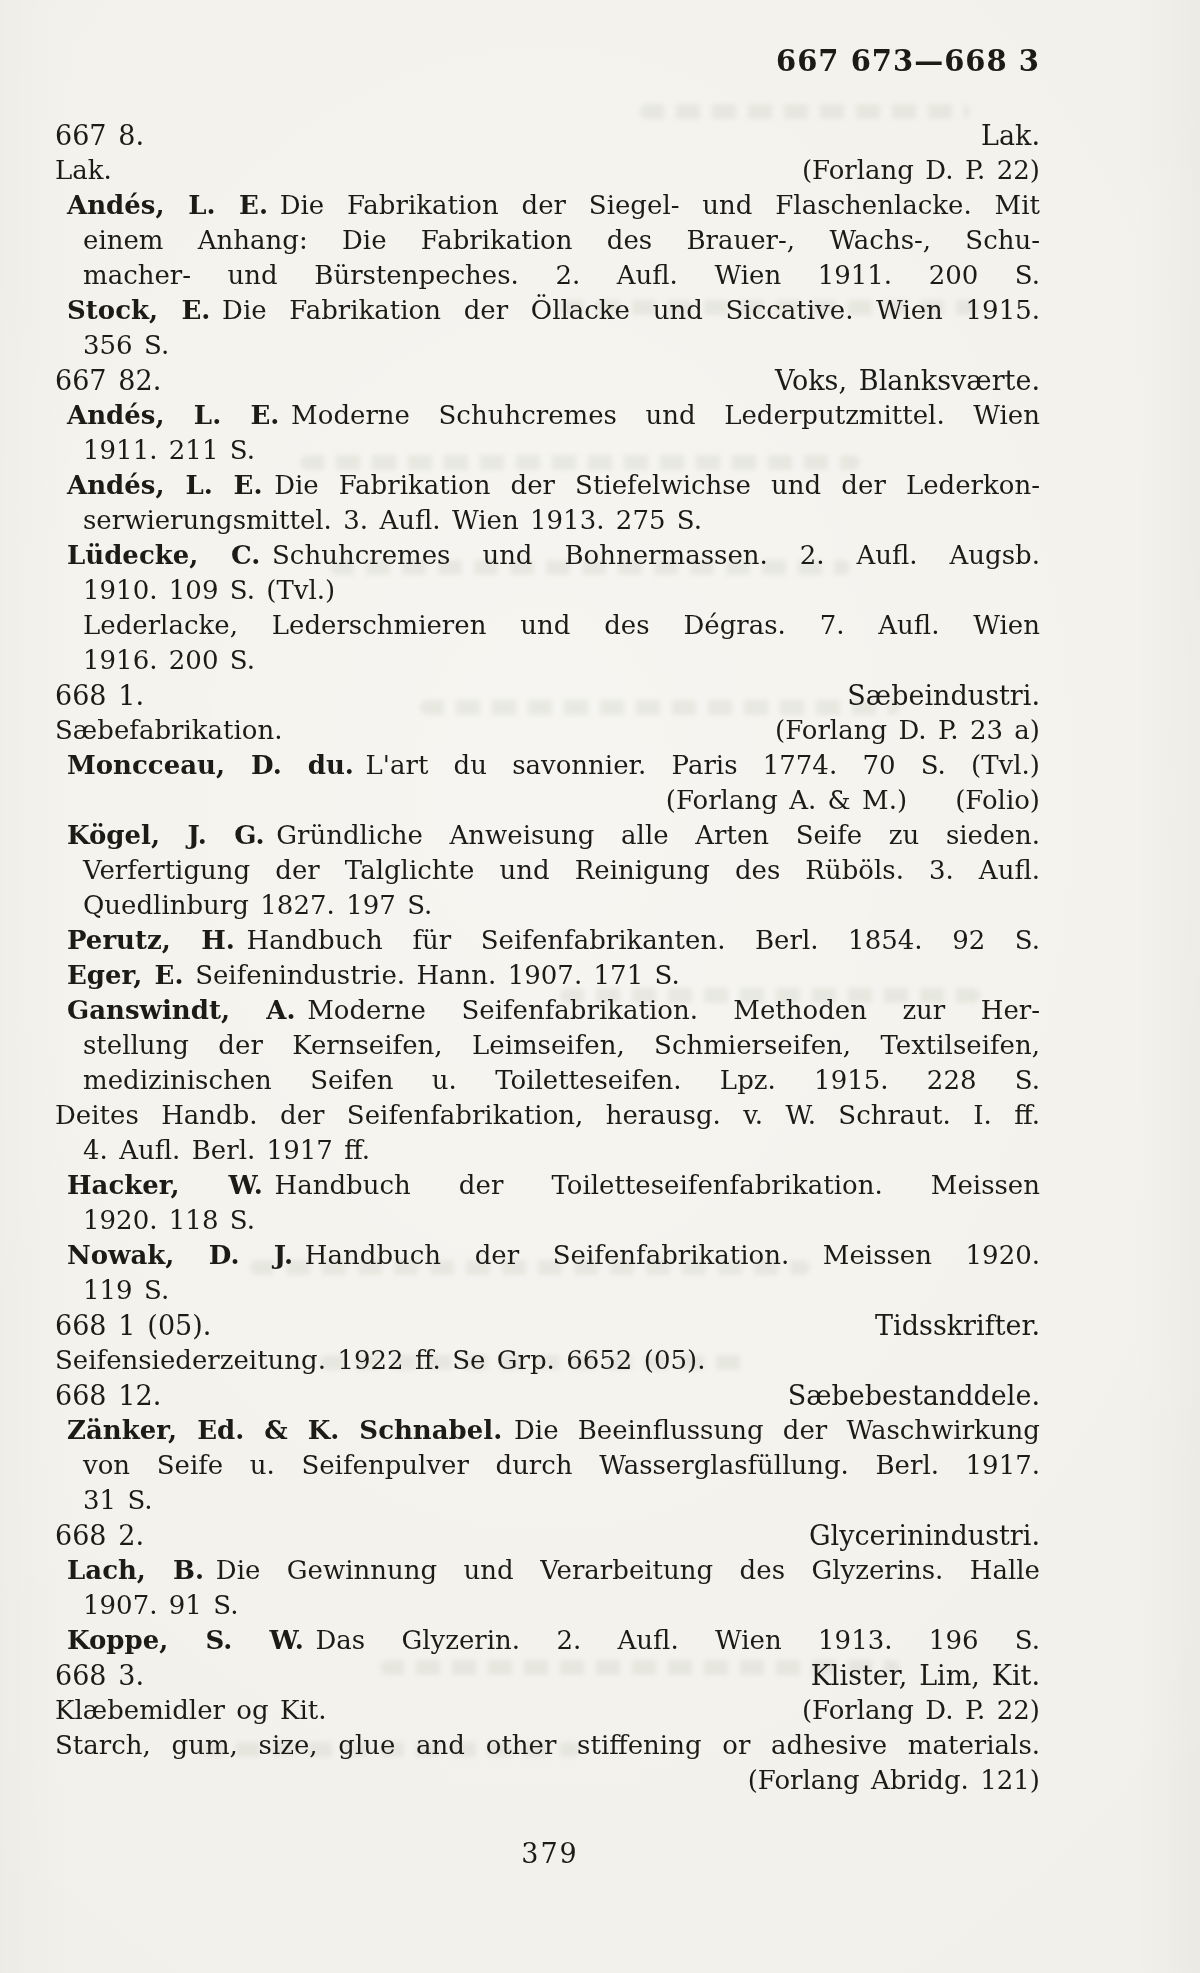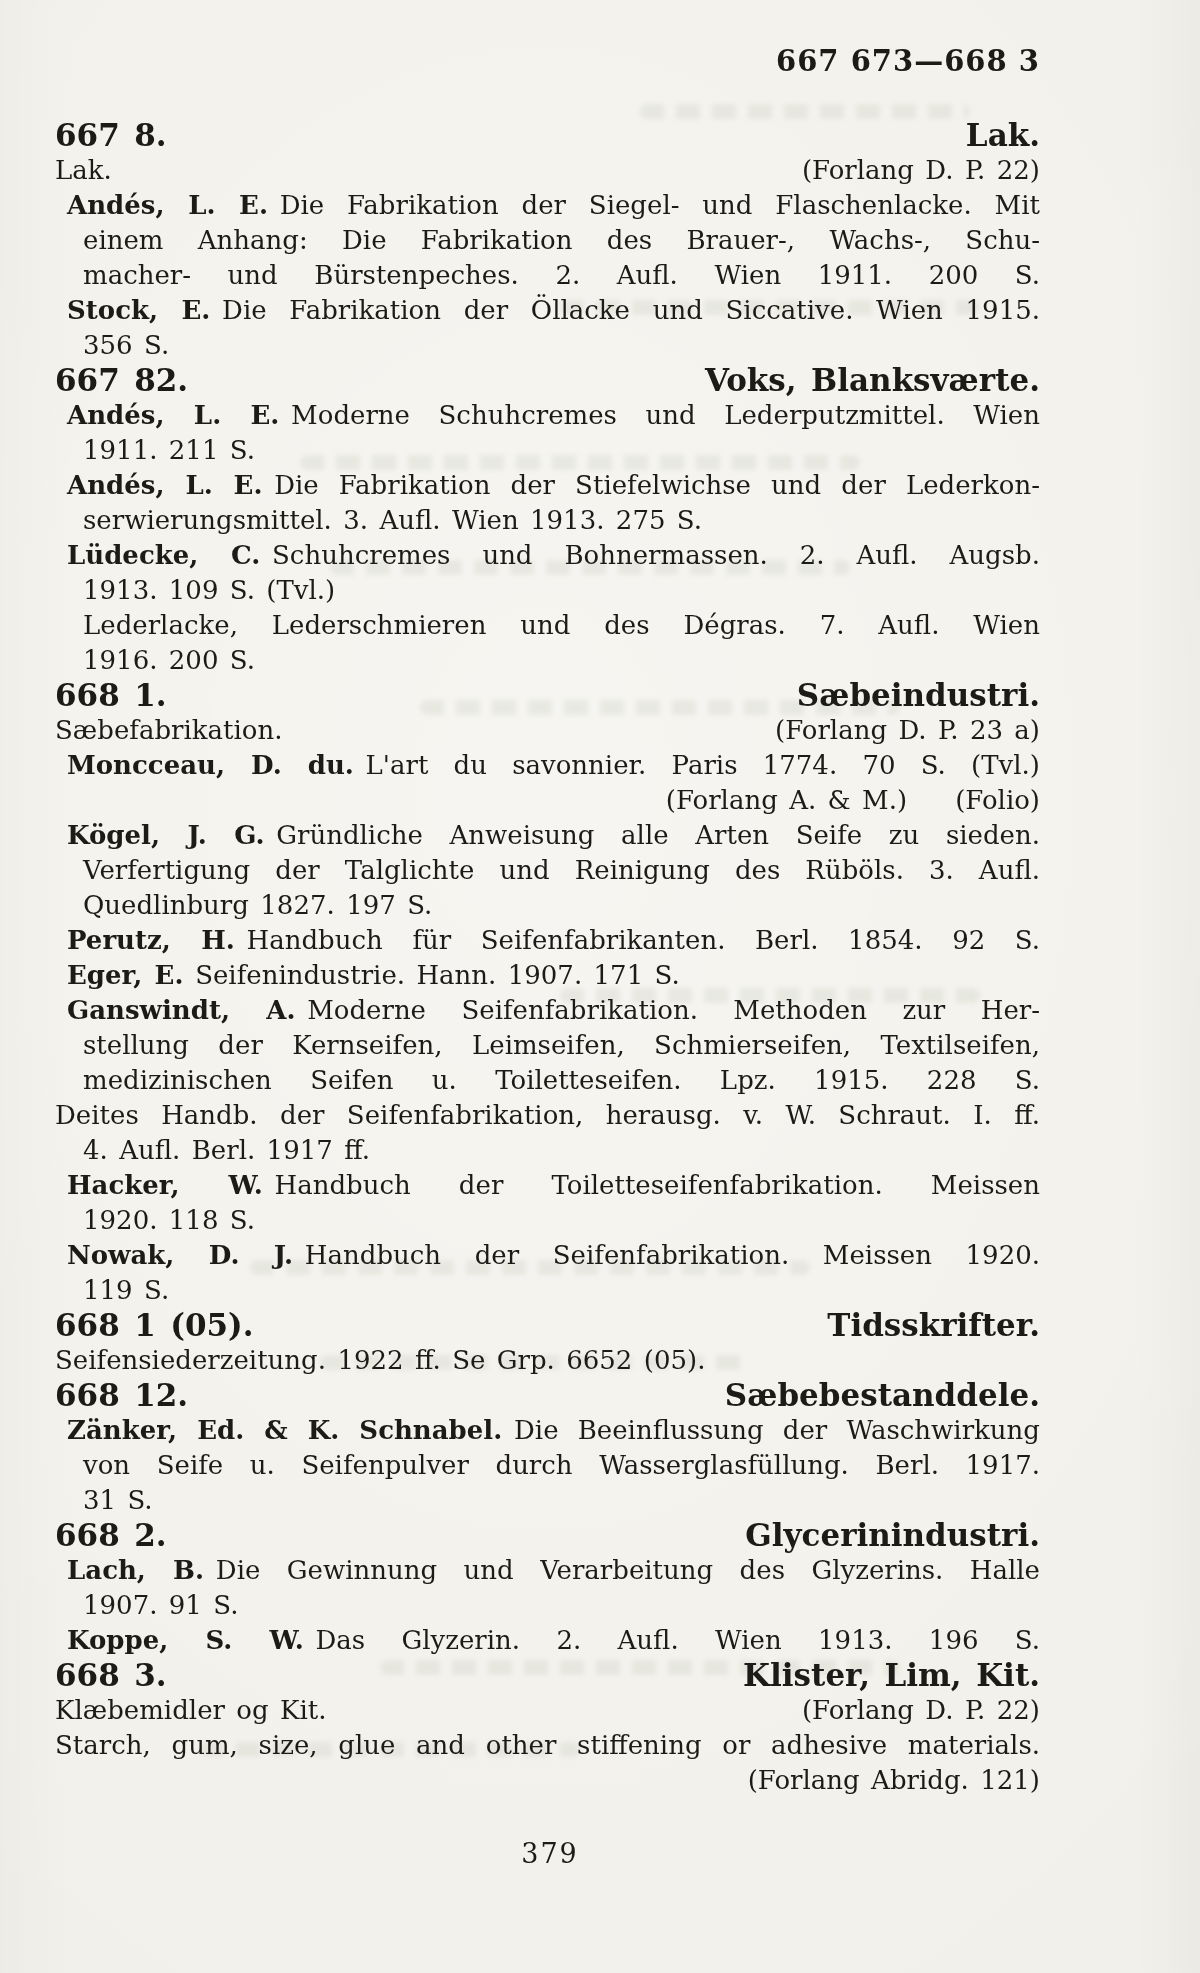--- a/index.html
+++ b/index.html
@@ -19,21 +19,21 @@
     padding-left:8px;
   }
   .running-header{
     position:absolute; top:44px; left:55px; width:985px;
     text-align:right; font-weight:bold; font-size:29px; letter-spacing:1px;
   }
   .text-block{
     position:absolute; top:118px; left:55px; width:985px;
   }
   .line{min-height:35px; line-height:35px; font-size:26px; word-spacing:.12em;}
-  .line.section{display:flex; justify-content:space-between; font-weight:bold; font-size:31px;}
+  .line.section{display:flex; justify-content:space-between; font-weight:normal; font-size:27px;}
   .line.kv{display:flex; justify-content:space-between;}
   .line.right{display:flex; justify-content:flex-end; gap:48px;}
   .line.cont{padding-left:28px;}
   .line.just{text-align:justify; text-align-last:justify;}
   .author{font-weight:bold; margin-right:.45em;margin-left:12px;}
   .page-number{
     position:absolute; top:1838px; left:0; width:1100px;
     text-align:center; font-size:27px; letter-spacing:2px;
   }
   
@@ -79,21 +79,21 @@
       <div class="line cont"><span class="body-text">356 S.</span></div>
       <div class="line section">
         <span class="sec-no">667 82.</span>
         <span class="sec-subject">Voks, Blanksværte.</span>
       </div>
       <div class="line entry just"><span class="author">Andés, L. E.</span><span class="body-text">Moderne Schuhcremes und Lederputzmittel. Wien</span></div>
       <div class="line cont"><span class="body-text">1911. 211 S.</span></div>
       <div class="line entry just"><span class="author">Andés, L. E.</span><span class="body-text">Die Fabrikation der Stiefelwichse und der Lederkon-</span></div>
       <div class="line cont"><span class="body-text">serwierungsmittel. 3. Aufl. Wien 1913. 275 S.</span></div>
       <div class="line entry just"><span class="author">Lüdecke, C.</span><span class="body-text">Schuhcremes und Bohnermassen. 2. Aufl. Augsb.</span></div>
-      <div class="line cont"><span class="body-text">1913. 109 S. (Tvl.)</span></div>
+      <div class="line cont"><span class="body-text">1910. 109 S. (Tvl.)</span></div>
       <div class="line cont just"><span class="body-text">Lederlacke, Lederschmieren und des Dégras. 7. Aufl. Wien</span></div>
       <div class="line cont"><span class="body-text">1916. 200 S.</span></div>
       <div class="line section">
         <span class="sec-no">668 1.</span>
         <span class="sec-subject">Sæbeindustri.</span>
       </div>
       <div class="line kv">
         <span class="kv-left">Sæbefabrikation.</span>
         <span class="kv-right">(Forlang D. P. 23 a)</span>
       </div>

